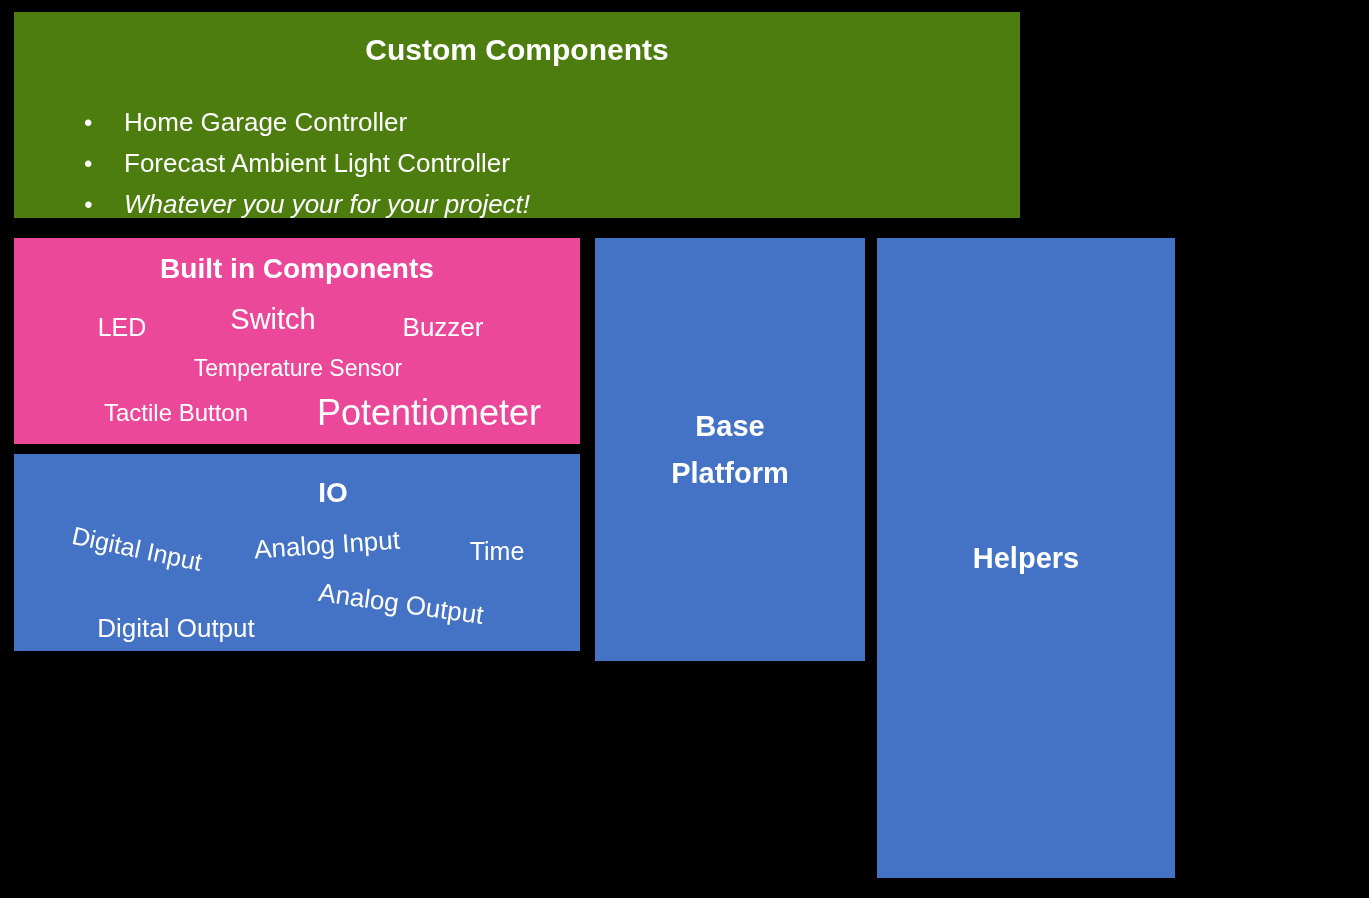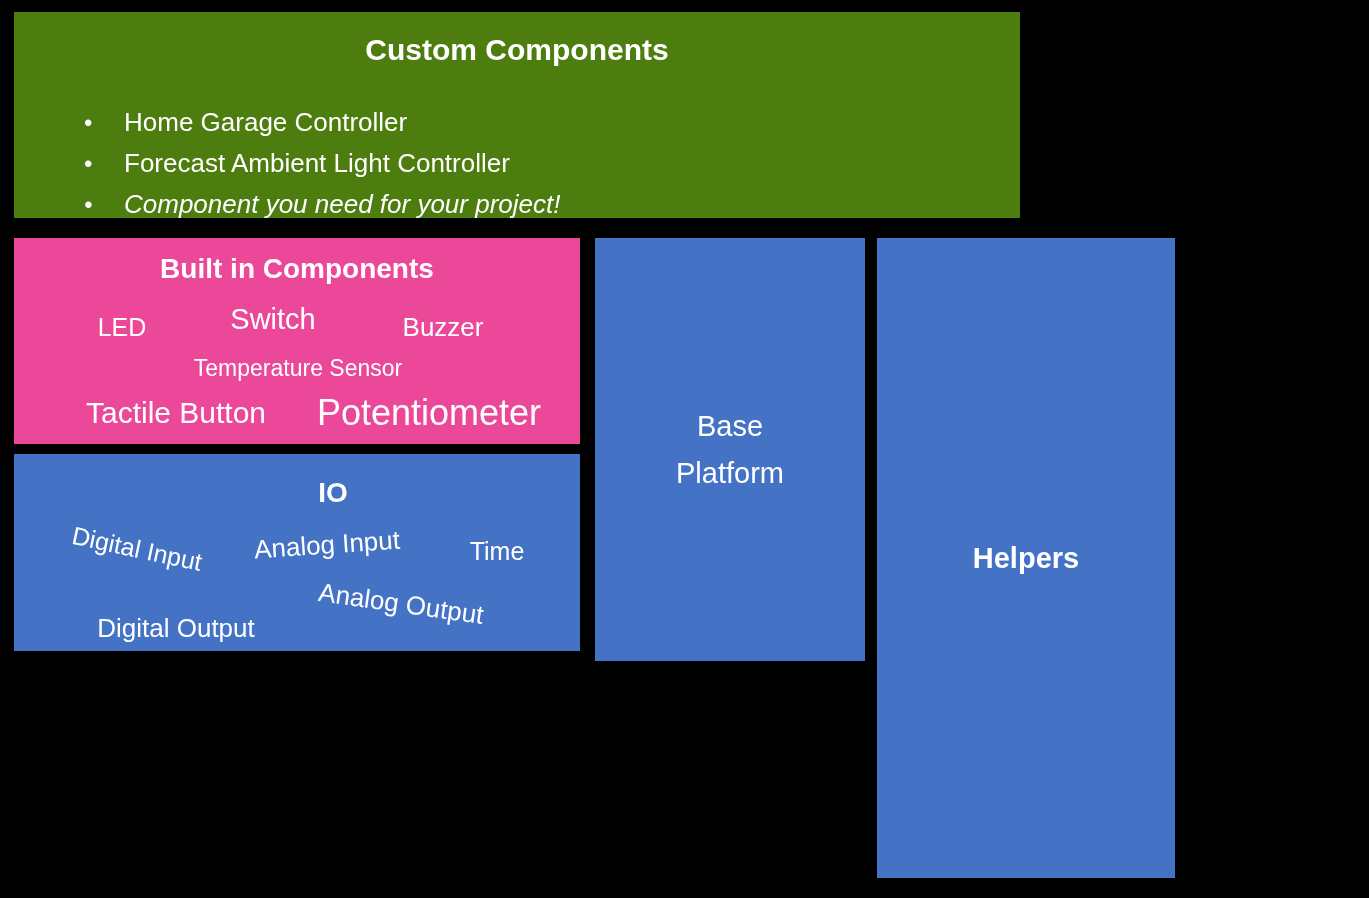--- a/index.html
+++ b/index.html
@@ -98,37 +98,37 @@
     position: absolute;
     transform: translate(-50%, -50%);
     white-space: nowrap;
     font-size: 25px;
   }
   
   .it-led    { left: 108px; top: 89px;  font-size: 25px; }
   .it-switch { left: 259px; top: 81px;  font-size: 29px; }
   .it-buzzer { left: 429px; top: 89px;  font-size: 26px; }
   .it-temp   { left: 284px; top: 130px; font-size: 23px; }
-  .it-tact   { left: 162px; top: 175px; font-size: 30px; }
+  .it-tact   { left: 162px; top: 175px; font-size: 24px; }
   .it-pot    { left: 415px; top: 175px; font-size: 36px; }
 
   
   .it-digin  { left: 123px; top: 95px;  font-size: 25px; transform: translate(-50%,-50%) rotate(12deg); }
   .it-anain  { left: 313px; top: 91px;  font-size: 26px; transform: translate(-50%,-50%) rotate(-4deg); }
   .it-time   { left: 483px; top: 97px;  font-size: 25px; }
   .it-digout { left: 162px; top: 153px; font-size: 26px; margin-top: 21px; }
   .it-anaout { left: 387px; top: 150px; font-size: 26px; transform: translate(-50%,-50%) rotate(8deg); }
 
   
   .it-arduino { left: 144px; top: 122px; font-size: 27px; transform: translate(-50%,-50%) scaleX(0.92); }
   .it-stm32   { left: 667px; top: 124px; font-size: 27px; transform: translate(-50%,-50%) scaleX(0.92); }
   .it-esp     { left: 411px; top: 163px; font-size: 27px; transform: translate(-50%,-50%) scaleX(0.92); }
 
   .stack-line {
-    font-weight: normal;
+    font-weight: bold;
     font-size: 29px;
     line-height: 47px;
     text-align: center;
     white-space: nowrap;
   }
   .helpers-label {
     font-weight: bold;
     font-size: 29px;
     white-space: nowrap;
   }
@@ -136,21 +136,21 @@
 </head>
 <body>
 
 <div class="canvas">
 
   <div class="box box-custom">
     <div class="box-title">Custom Components</div>
     <ul class="bullets">
       <li>Home Garage Controller</li>
       <li>Forecast Ambient Light Controller</li>
-      <li>Component you need for your project!</li>
+      <li>Whatever you your for your project!</li>
     </ul>
   </div>
 
   <div class="box box-builtin">
     <div class="box-title">Built in Components</div>
     <span class="item it-led">LED</span>
     <span class="item it-switch">Switch</span>
     <span class="item it-buzzer">Buzzer</span>
     <span class="item it-temp">Temperature Sensor</span>
     <span class="item it-tact">Tactile Button</span>

